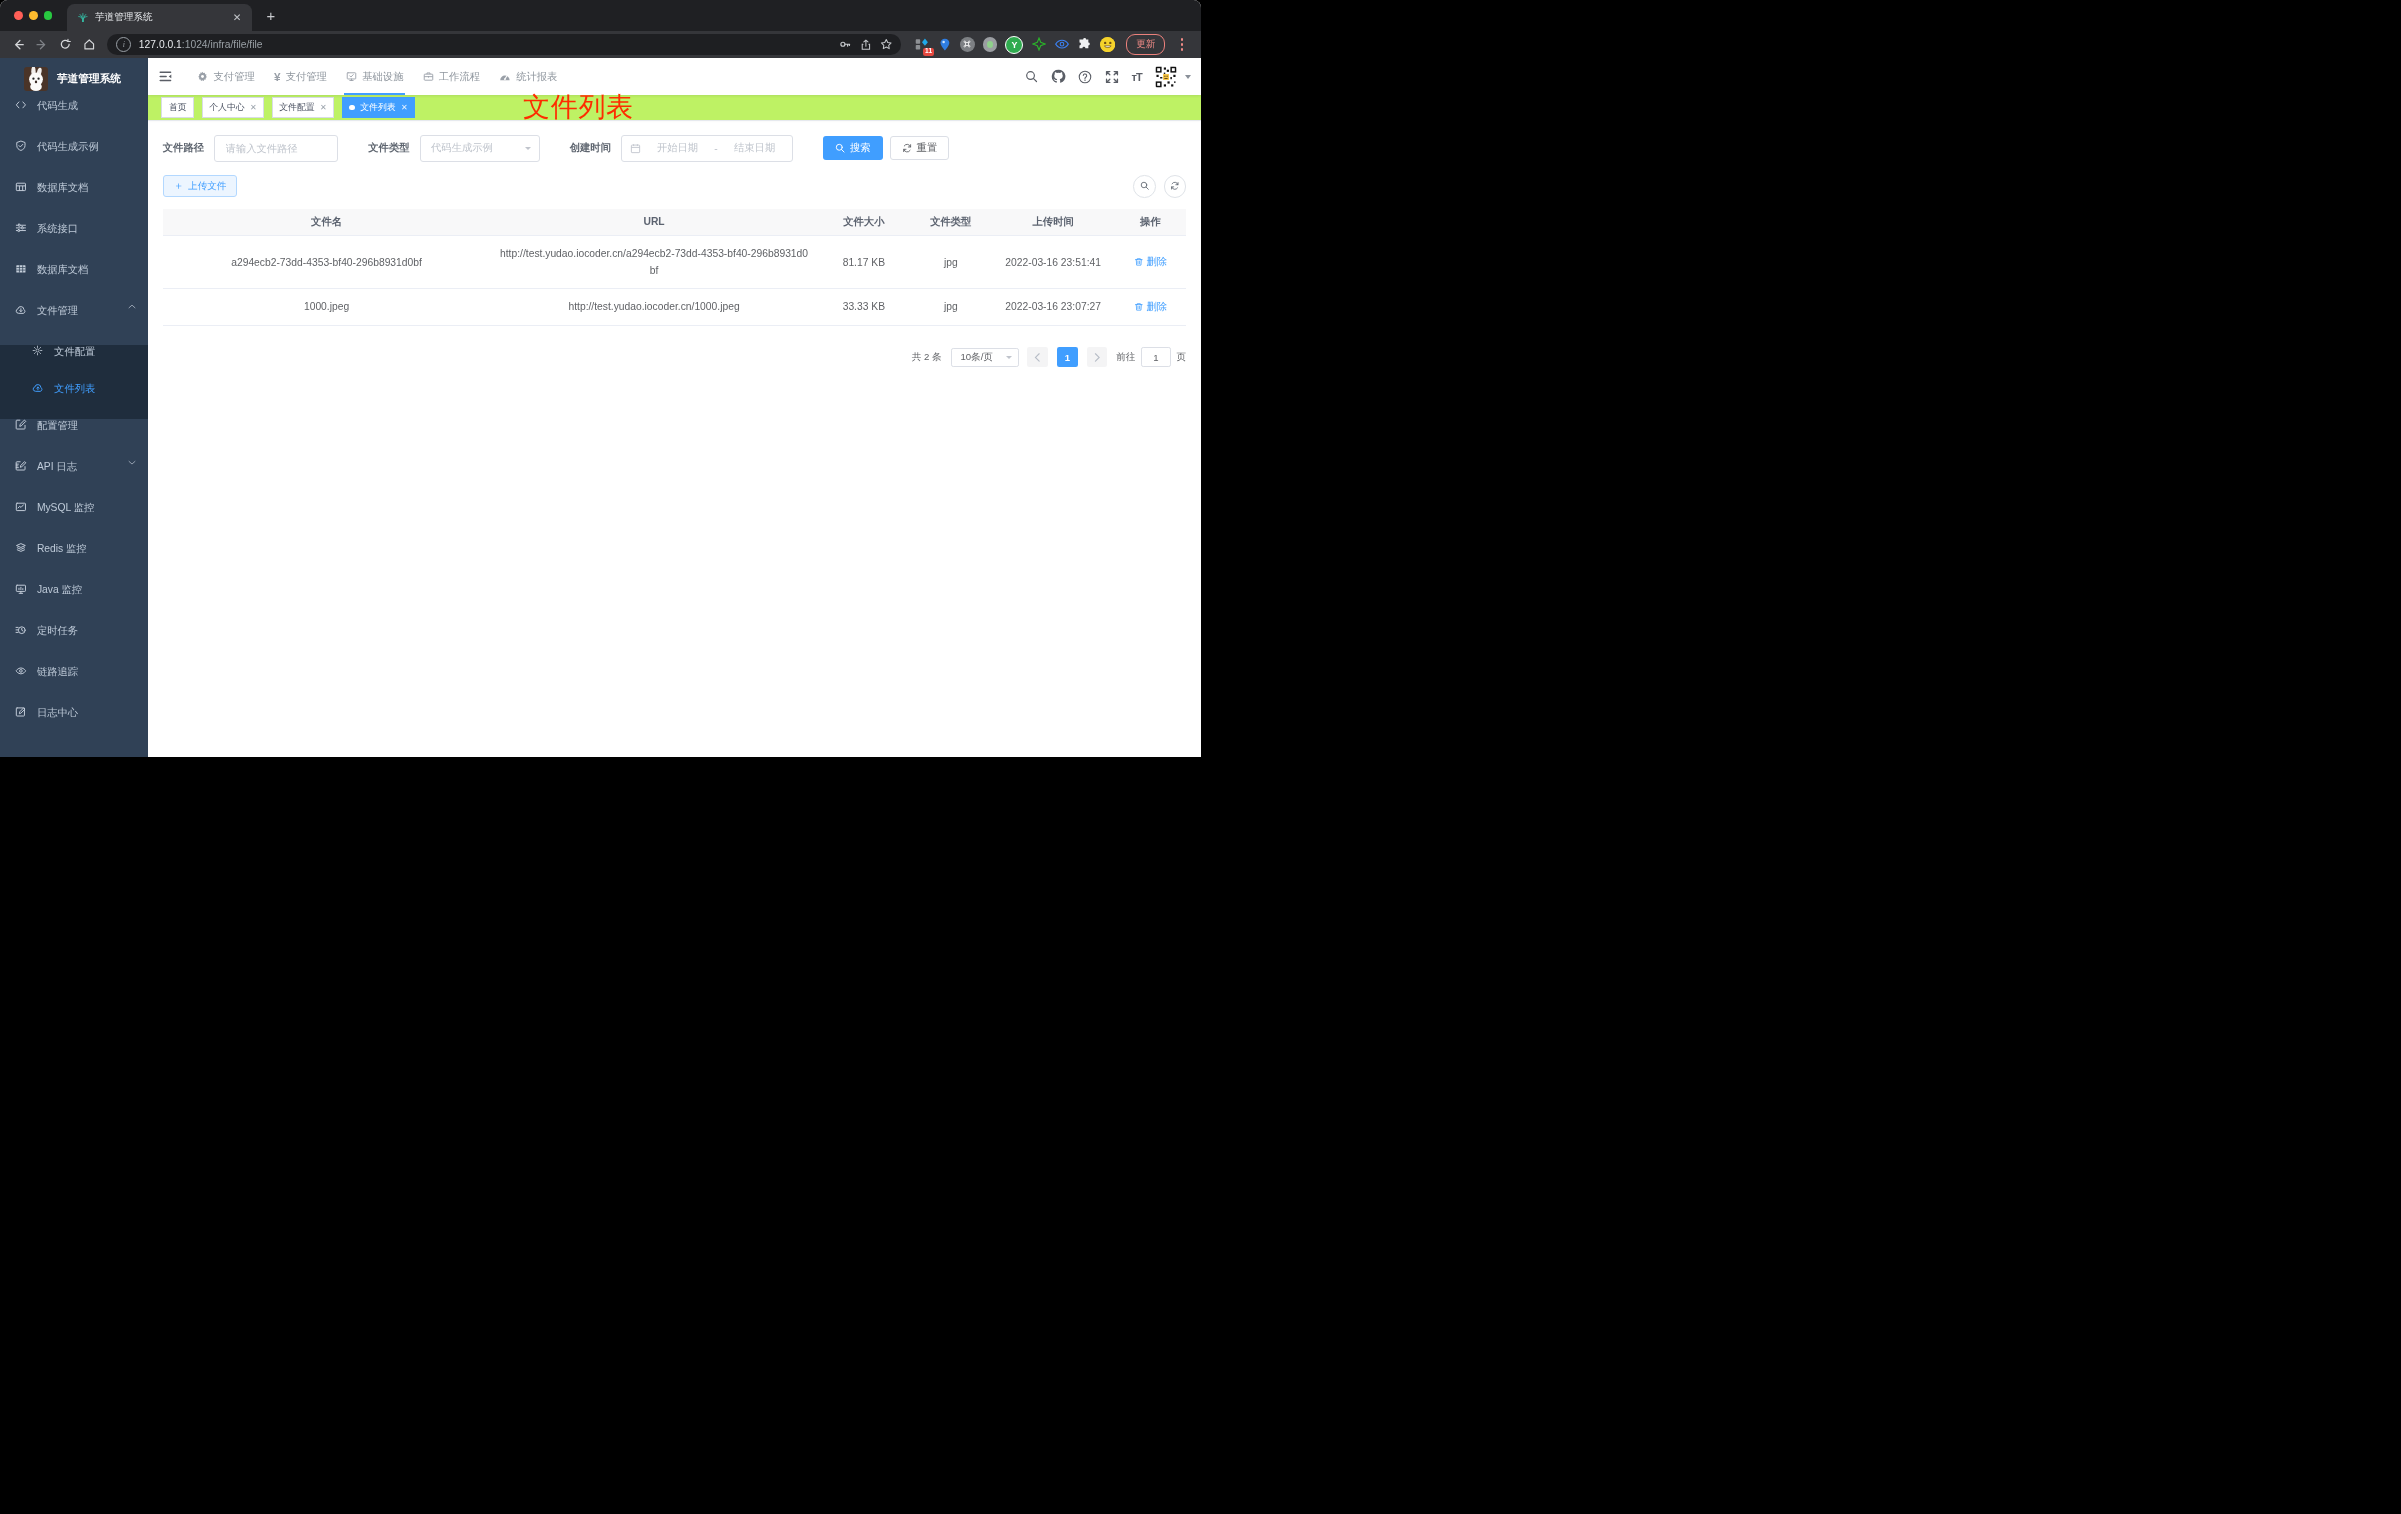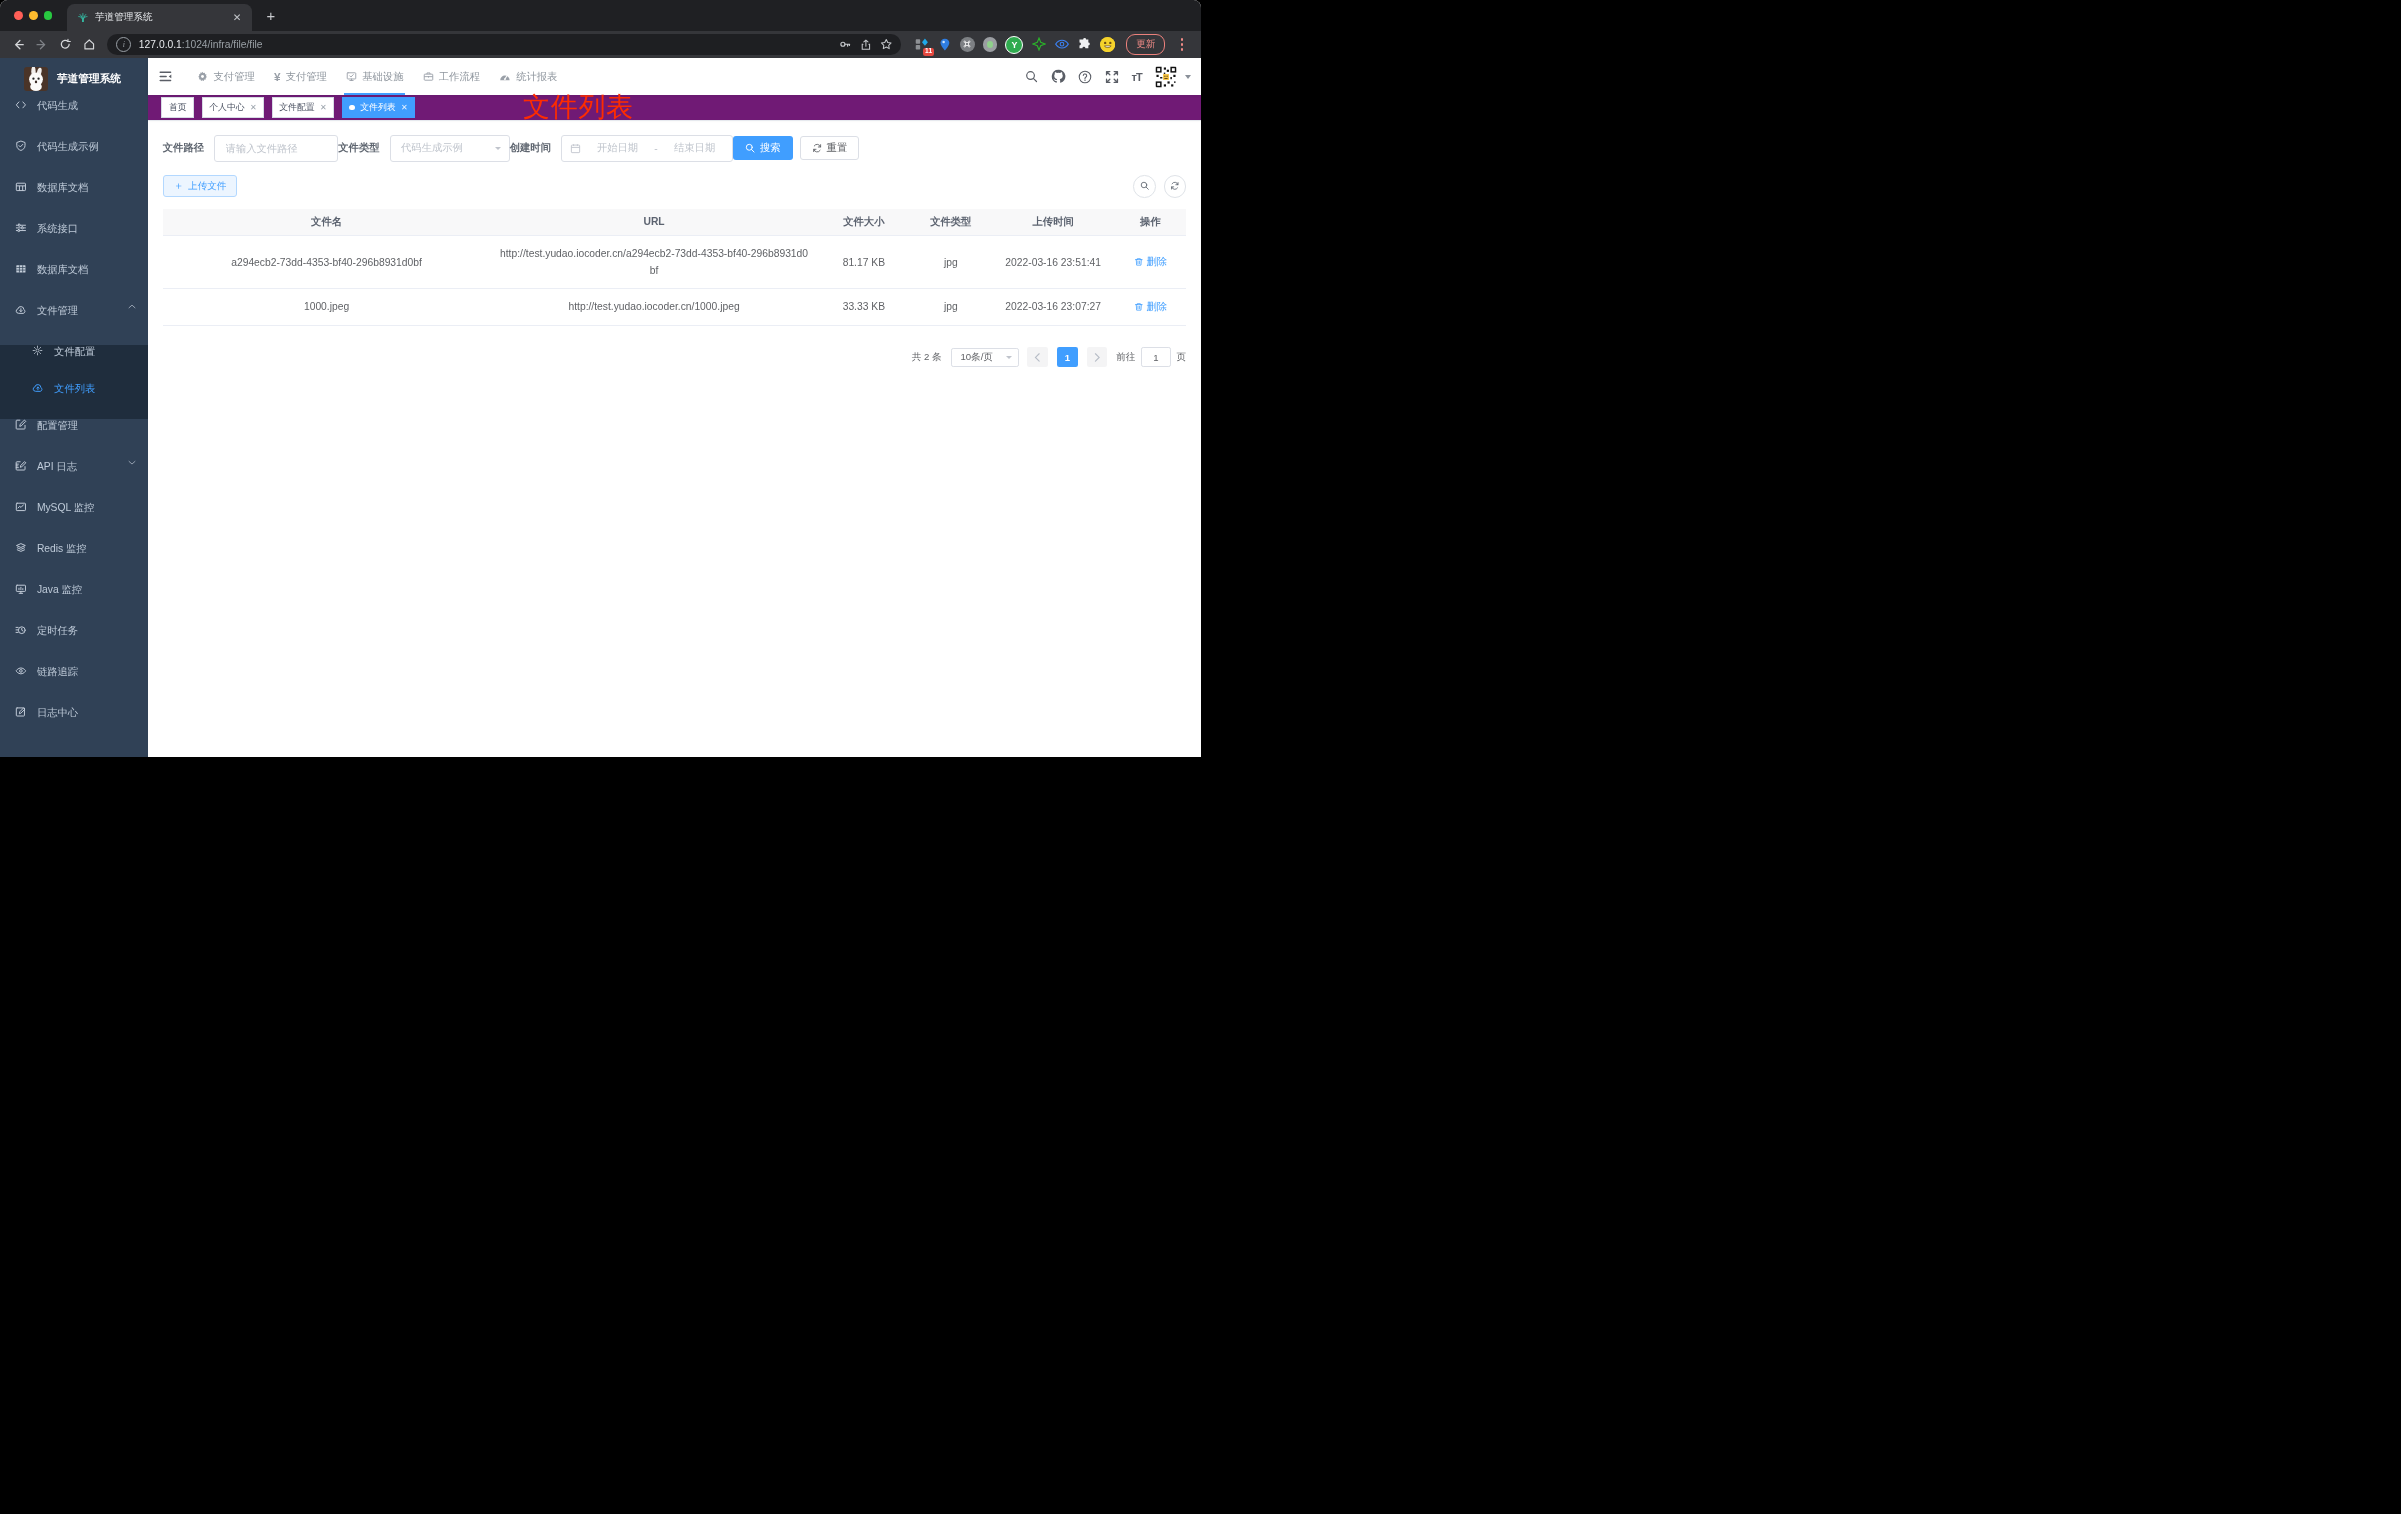--- a/index.html
+++ b/index.html
@@ -51,31 +51,31 @@
   .fold{padding:0 4.4px 0 10.3px;color:#5a5e66;}
   .topmenu{display:flex;height:100%;margin-left:10.3px;}
   .tm{display:flex;align-items:center;gap:5.2px;padding:0 9.6px;color:#8f969e;font-size:10.3px;position:relative;cursor:pointer;}
   .tm .tmi{color:#9aa0a8;}
   .tm.active::after{content:"";position:absolute;left:8px;right:8px;bottom:0;height:2.2px;background:#409eff;}
   .nav-right{margin-left:auto;display:flex;align-items:center;gap:12.5px;padding-right:10.3px;color:#5a5e66;}
   .nr{color:#5a5e66;cursor:pointer;}
   .tT{font-weight:700;font-size:11px;letter-spacing:-0.7px;}
   .avatar{width:22px;height:22px;border-radius:3px;overflow:hidden;flex:none;}
   .caret-down{width:0;height:0;border-left:3.7px solid transparent;border-right:3.7px solid transparent;border-top:4.4px solid #8a9099;margin-left:-4.4px;}
-  .tags{height:25px;background:#701a75;border-bottom:0.7px solid #e6e9ee;display:flex;align-items:center;gap:7.4px;padding-left:13.3px;flex:none;box-shadow:0 0.7px 2.2px rgba(0,0,0,.04);}
+  .tags{height:25px;background:#bef264;border-bottom:0.7px solid #e6e9ee;display:flex;align-items:center;gap:7.4px;padding-left:13.3px;flex:none;box-shadow:0 0.7px 2.2px rgba(0,0,0,.04);}
   .tag{height:19px;border:0.7px solid #d8dce5;background:#fff;color:#495060;font-size:8.9px;display:flex;align-items:center;padding:0 6.6px;gap:5.2px;cursor:pointer;}
   .tag .x{font-size:8px;color:#9aa2ab;}
   .tag.active{background:#409eff;border-color:#409eff;color:#fff;}
   .tag.active .x{color:#e8f3ff;}
   .tag-dot{width:5.9px;height:5.9px;border-radius:50%;background:#fff;flex:none;}
   .annotation{position:absolute;left:375px;top:31px;font-size:27px;color:#fe2c00;z-index:6;font-weight:500;letter-spacing:0.7px;white-space:nowrap;pointer-events:none;}
   .content{padding:14px 14.8px;flex:1;overflow:hidden;}
   
   .filters{display:flex;align-items:center;font-size:10.3px;}
-  .f-item{display:flex;align-items:center;margin-right:0;}
+  .f-item{display:flex;align-items:center;margin-right:30px;}
   .f-label{font-weight:700;color:#5f6670;margin-right:10.3px;white-space:nowrap;}
   .inp{height:26.6px;border:0.7px solid #dcdfe6;border-radius:3px;box-sizing:border-box;font-size:10.3px;color:#606266;background:#fff;}
   input.inp{width:124px;padding:0 10.3px;font-family:Liberation Sans, sans-serif;outline:none;}
   input.inp::placeholder{color:#bfc4cc;}
   .select{width:120px;display:flex;align-items:center;justify-content:space-between;padding:0 7.4px 0 10.3px;color:#bfc4cc;cursor:pointer;}
   .sel-caret{width:0;height:0;border-left:3.7px solid transparent;border-right:3.7px solid transparent;border-top:3.7px solid #c0c4cc;}
   .date{width:172px;display:flex;align-items:center;gap:6.6px;padding:0 7.4px;color:#bfc4cc;cursor:pointer;}
   .date .ph{flex:1;text-align:center;white-space:nowrap;}
   .btn{height:24px;border-radius:3px;display:flex;align-items:center;gap:4.4px;padding:0 11px;font-size:10.3px;cursor:pointer;border:0.7px solid transparent;white-space:nowrap;}
   .btn-primary{background:#409eff;color:#fff;}

